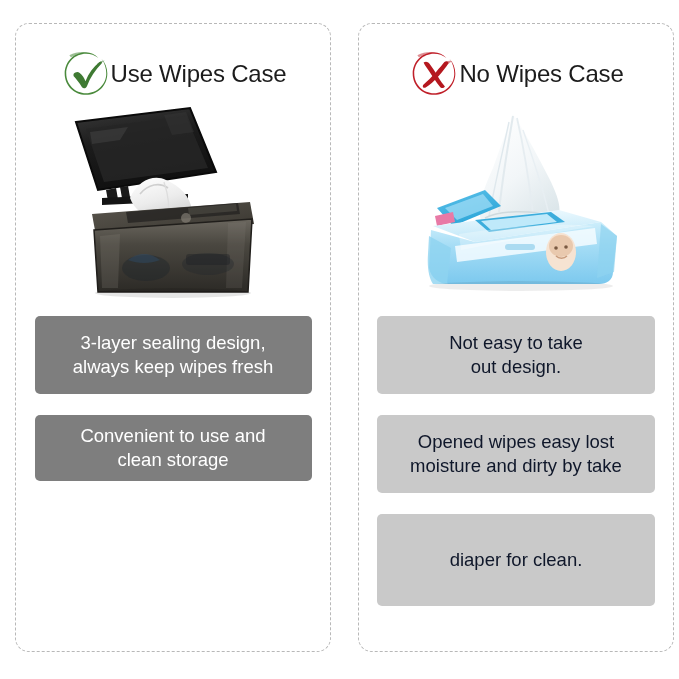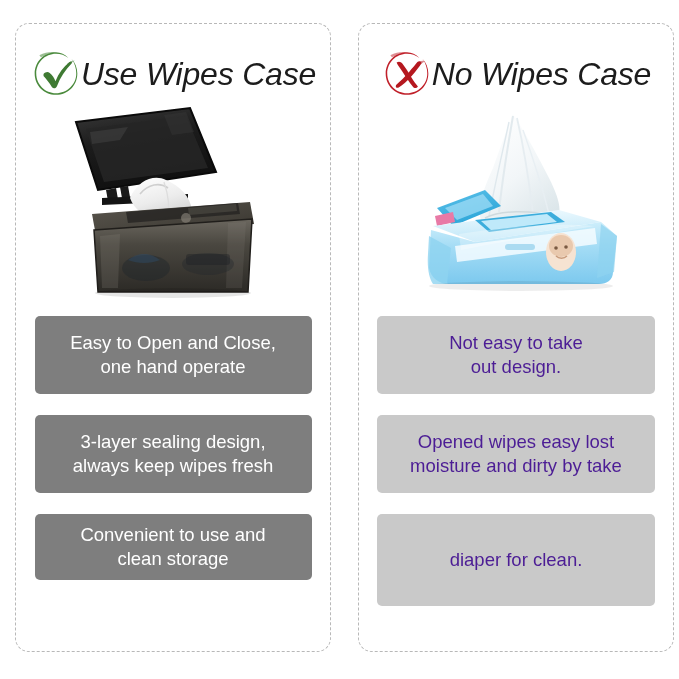--- a/index.html
+++ b/index.html
@@ -58,27 +58,26 @@
     align-items: center;
     justify-content: center;
   }
   .header-icon {
     width: 52px;
     height: 52px;
     flex: 0 0 auto;
     display: block;
   }
   .header-title {
-    font-size: 32px;
+    font-size: 24px;
     color: #1c1c1c;
     letter-spacing: -0.2px;
     white-space: nowrap;
     margin-left: -1px;
     line-height: 1;
-    font-style: italic;
   }
 
   
   .product-stage {
     position: absolute;
     top: 78px;
     left: 0;
     width: 100%;
     height: 210px;
   }
@@ -119,21 +118,21 @@
     padding: 6px 10px;
   }
   .panel-left .feature-box.h2 { height: 78px; }
   .panel-left .feature-box.h3 { height: 66px; }
 
   
   .panel-right .feature-box {
     background: #c9c9c9;
     width: 278px;
     margin: 0 auto 21px auto;
-    color: #4c1d95;
+    color: #0f172a;
     font-size: 18.5px;
     padding: 6px 10px;
   }
   .panel-right .feature-box.h2 { height: 78px; }
   .panel-right .feature-box.h3 { height: 92px; }
 </style>
 </head>
 <body>
 
 <div class="comparison-root">
@@ -214,24 +213,20 @@
         <ellipse cx="140" cy="162" rx="26" ry="11" fill="#20262a" opacity="0.35"></ellipse>
         <rect x="118" y="152" width="44" height="11" rx="3" fill="#1b1f22" opacity="0.4"></rect>
         <path d="M60 158 C70 150 82 150 92 158 C82 162 70 162 60 158 Z" fill="#2e4a66" opacity="0.5"></path>
 
         <ellipse cx="105" cy="191" rx="78" ry="5" fill="#000000" opacity="0.1"></ellipse>
       </svg>
     </div>
 
     <div class="feature-list">
       <div class="feature-box h2">
-        <span class="line">Easy to Open and Close,</span>
-        <span class="line">one hand operate</span>
-      </div>
-      <div class="feature-box h2">
         <span class="line">3-layer sealing design,</span>
         <span class="line">always keep wipes fresh</span>
       </div>
       <div class="feature-box h3">
         <span class="line">Convenient to use and</span>
         <span class="line">clean storage</span>
       </div>
     </div>
   </div>
 

